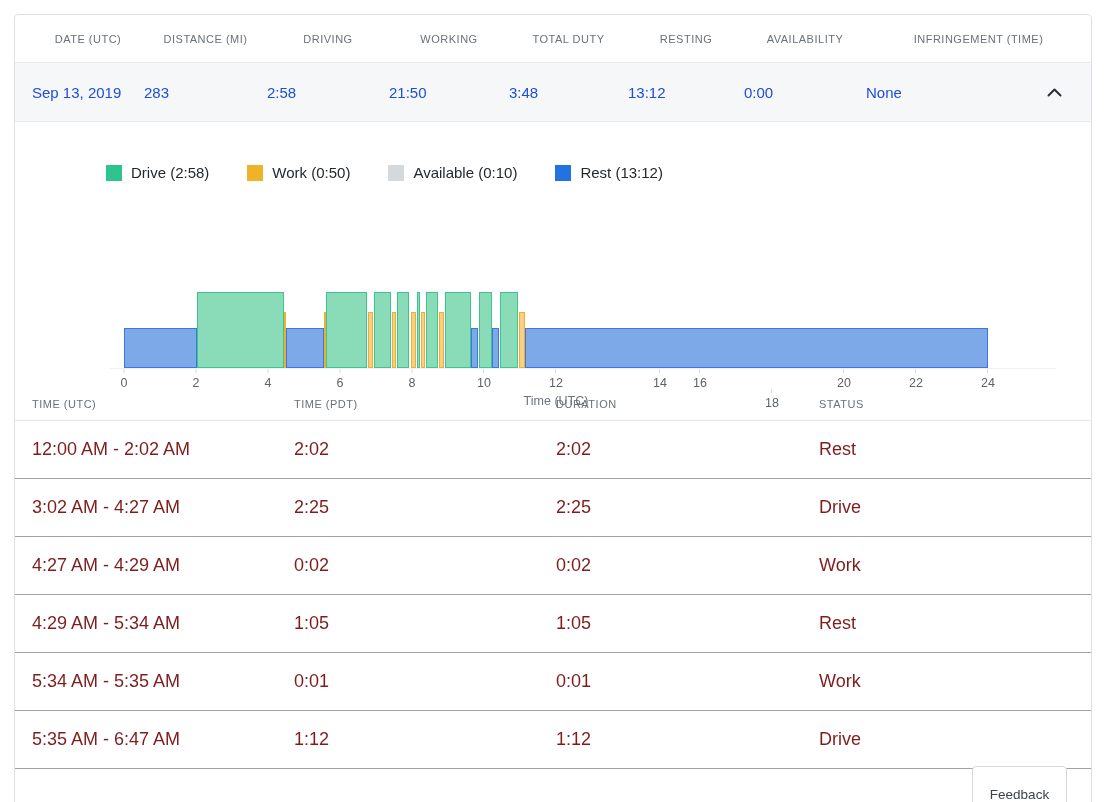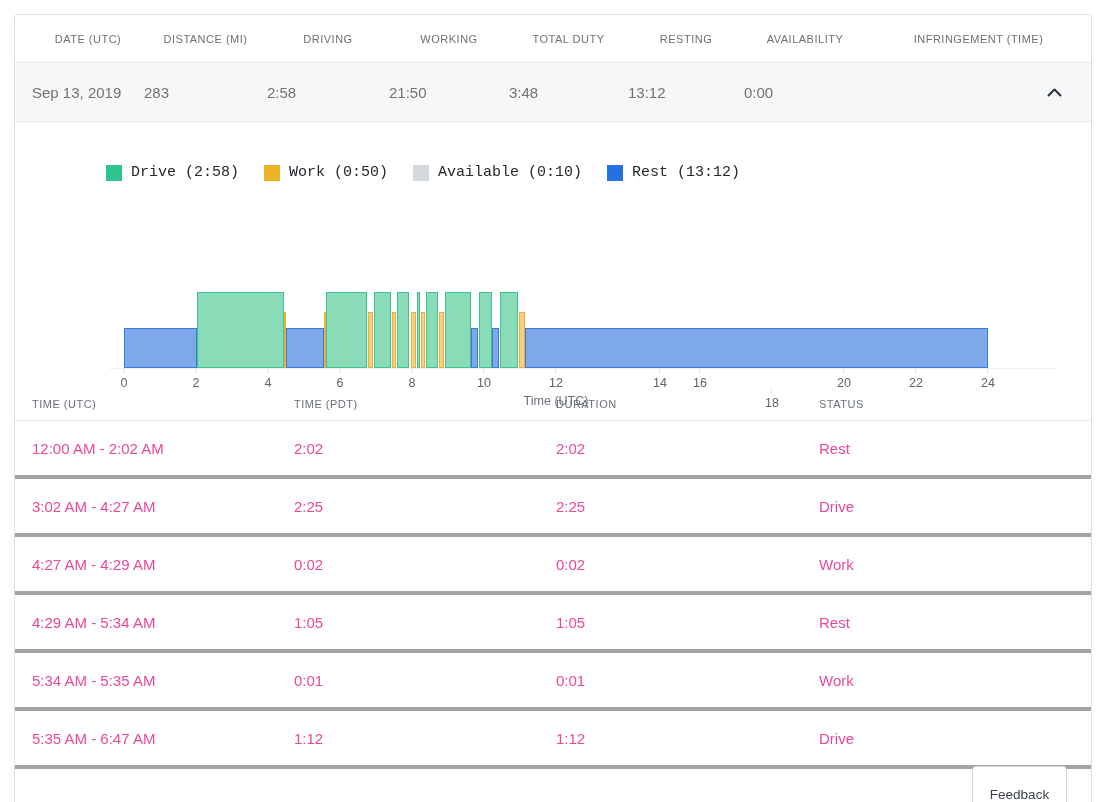--- a/index.html
+++ b/index.html
@@ -33,40 +33,39 @@
     letter-spacing: 0.5px;
     color: #6a7179;
     text-transform: uppercase;
   }
   .sum-row {
     height: 60px;
     background: #f6f7f9;
     border-top: 1px solid #e7e9ec;
     border-bottom: 1px solid #e7e9ec;
     font-size: 15px;
-    color: #737373;
+    color: #1d4ed8;
     position: relative;
     cursor: pointer;
   }
   .chevron-btn {
     position: absolute;
     right: 26px; top: 50%;
     transform: translateY(-50%);
     background: none; border: none;
     width: 22px; height: 22px;
     cursor: pointer;
     display: flex; align-items: center; justify-content: center;
   }
   
   .legend {
     display: flex;
-    gap: 25px;
+    gap: 38px;
     margin: 42px 0 0 91px;
     align-items: center;
-    font-family: Liberation Mono, monospace;
   }
   .legend-item { display: flex; align-items: center; gap: 9px; cursor: pointer; }
   .legend-swatch { width: 16px; height: 16px; display: inline-block; }
   .legend-label { font-size: 15px; color: #24292e; }
   
   .chart-plot {
     position: relative;
     margin: 112px 0 0 95px;
     width: 946px;
     height: 76px;
@@ -102,23 +101,23 @@
     align-items: center;
   }
   .seg-header {
     margin-top: 29px;
     height: 23px;
     border-bottom: 1px solid #e3e6ea;
     align-items: start;
   }
   .seg-row {
     height: 58px;
-    border-bottom: 4px solid #a3a3a3;
-    font-size: 15px;
-    color: #ec4899;
+    border-bottom: 1px solid #a3a3a3;
+    font-size: 18px;
+    color: #7f1d1d;
   }
   
   .feedback-btn {
     position: absolute;
     left: 972px; top: 766px;
     width: 95px; height: 44px;
     background: #ffffff;
     border: 1px solid #d4d8dd;
     border-radius: 4px;
     font-family: "Liberation Sans", sans-serif;
@@ -147,20 +146,21 @@
   </div>
 
   <div class="sum-grid sum-row">
     <div>Sep 13, 2019</div>
     <div>283</div>
     <div>2:58</div>
     <div>21:50</div>
     <div>3:48</div>
     <div>13:12</div>
     <div>0:00</div>
+    <div>None</div>
     <button class="chevron-btn">
       <span style="display:flex">
         <svg width="15" height="9" viewBox="0 0 15 9">
             <path d="M1.5 7.5 L7.5 1.5 L13.5 7.5" fill="none" stroke="#2b3036" stroke-width="2" stroke-linecap="round" stroke-linejoin="round"></path>
           </svg>
       </span>
     </button>
   </div>
 
   <div class="legend">

